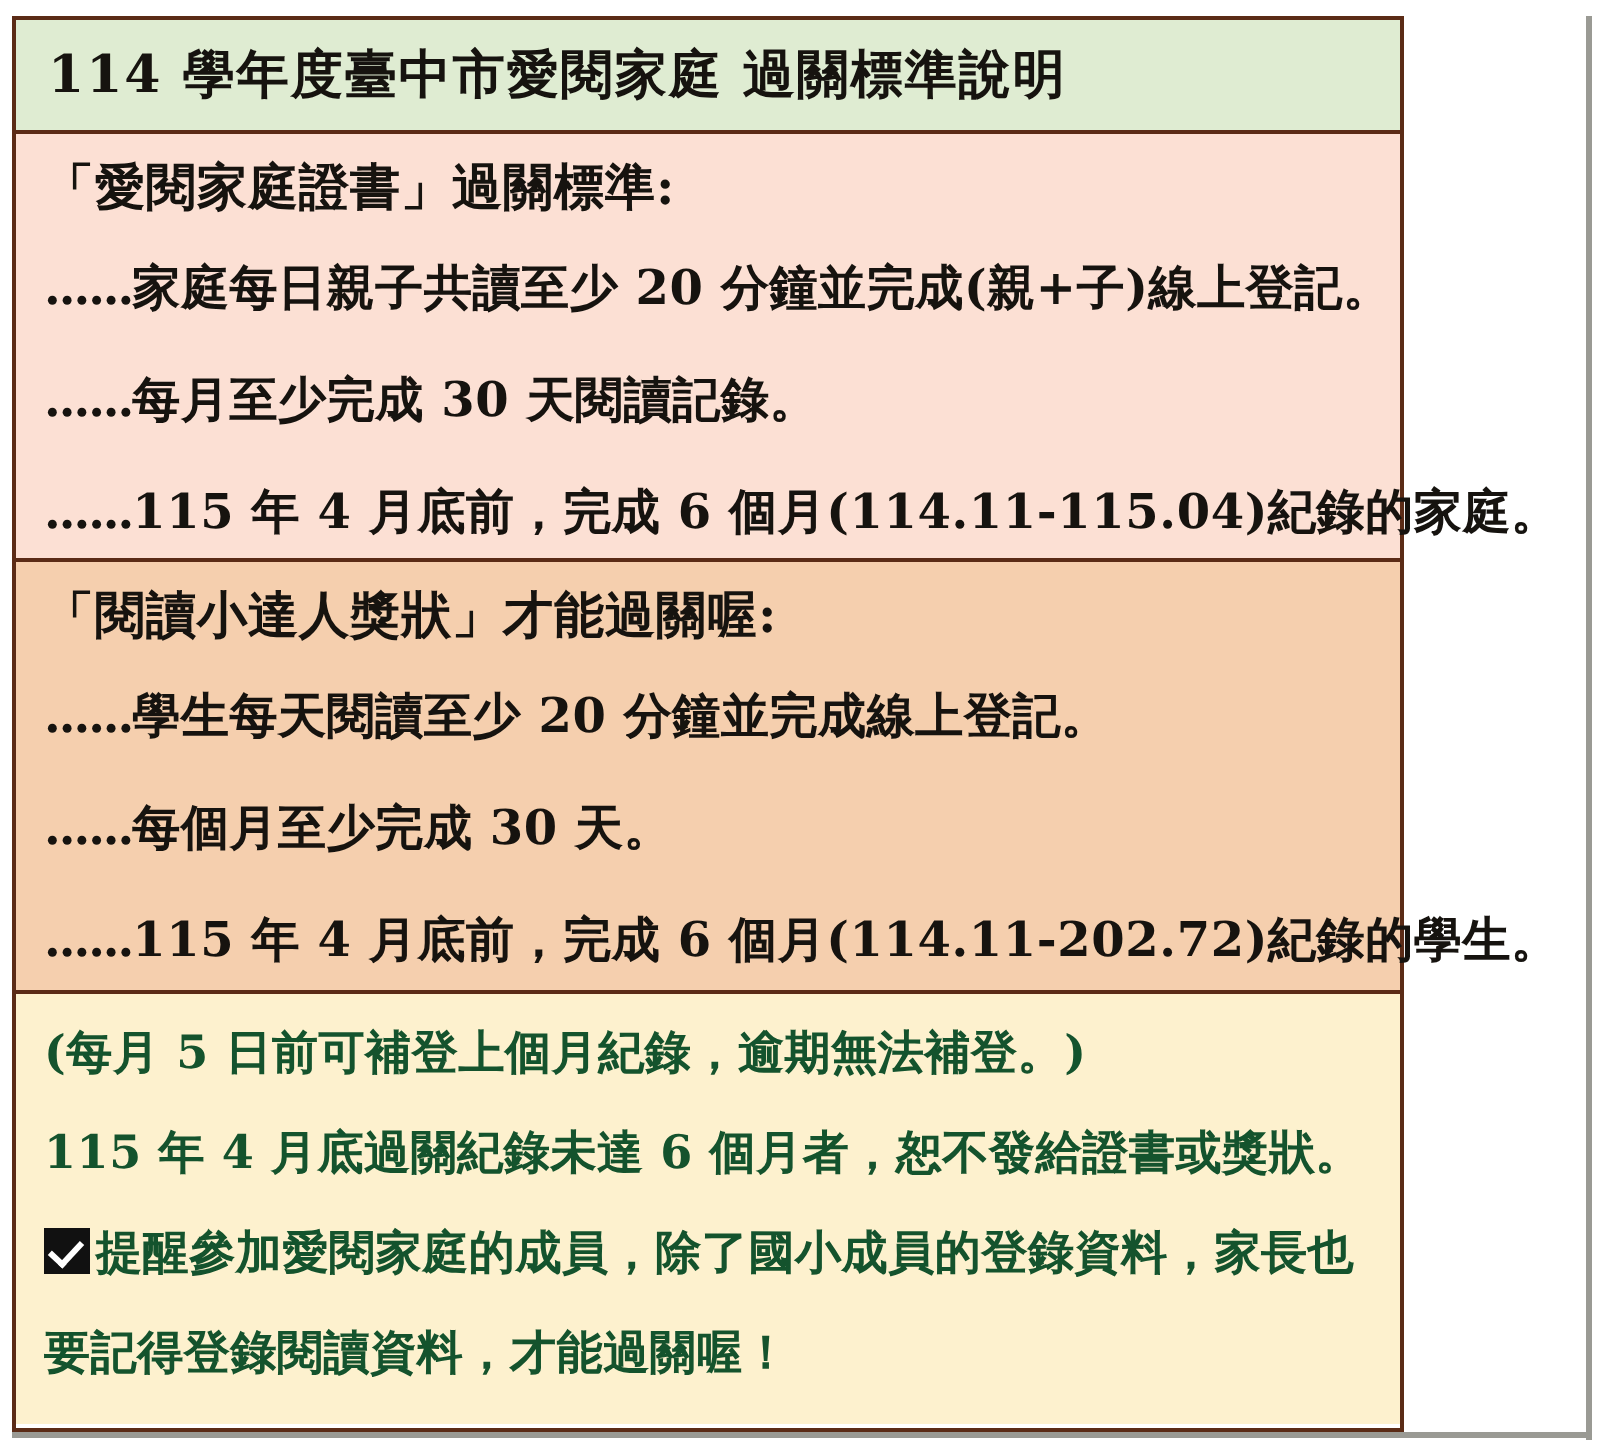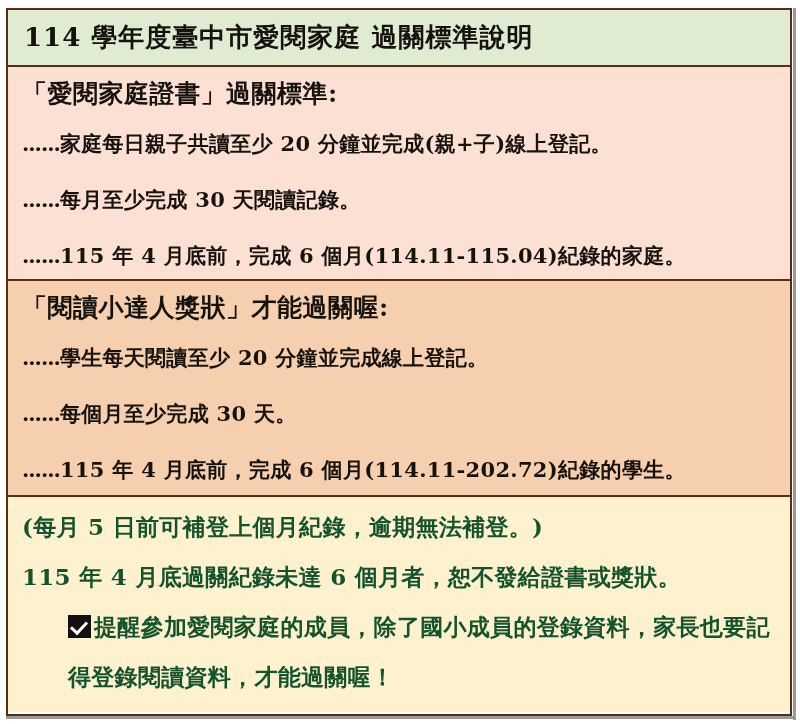--- a/index.html
+++ b/index.html
@@ -39,21 +39,21 @@
     top: 716px;
     width: 790px;
     height: 3px;
     background: #9a9a94;
   }
 
   #table {
     position: absolute;
     left: 6px;
     top: 8px;
-    width: 786px;
+    width: 696px;
     height: 708px;
     box-sizing: border-box;
     border: 2px solid #5b2b16;
     background: #ffffff;
   }
 
   .section {
     box-sizing: border-box;
     position: relative;
     width: 100%;
@@ -88,21 +88,21 @@
   .heading-line {
     font-size: 25px;
     font-weight: 700;
     color: #16130f;
     line-height: 44px;
     white-space: nowrap;
     letter-spacing: 0.5px;
   }
 
   .bullet-line {
-    font-size: 21px;
+    font-size: 24px;
     font-weight: 700;
     color: #16130f;
     line-height: 56px;
     white-space: nowrap;
     letter-spacing: 0.3px;
   }
   .bullet-line .dots {
     letter-spacing: -1px;
     font-weight: 700;
   }
@@ -111,21 +111,20 @@
     font-size: 23px;
     font-weight: 700;
     color: #14532d;
     line-height: 50px;
     letter-spacing: 0.3px;
     white-space: nowrap;
   }
   #note-wrap-line {
     white-space: normal;
     line-height: 50px;
-    margin-left: 46px;
   }
 
   
   .check-box {
     display: inline-block;
     width: 23px;
     height: 23px;
     background: #111111;
     position: relative;
     vertical-align: -3px;

